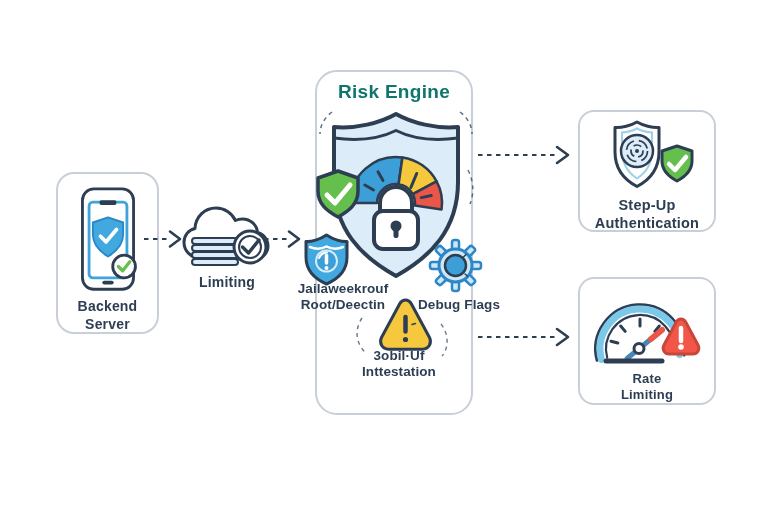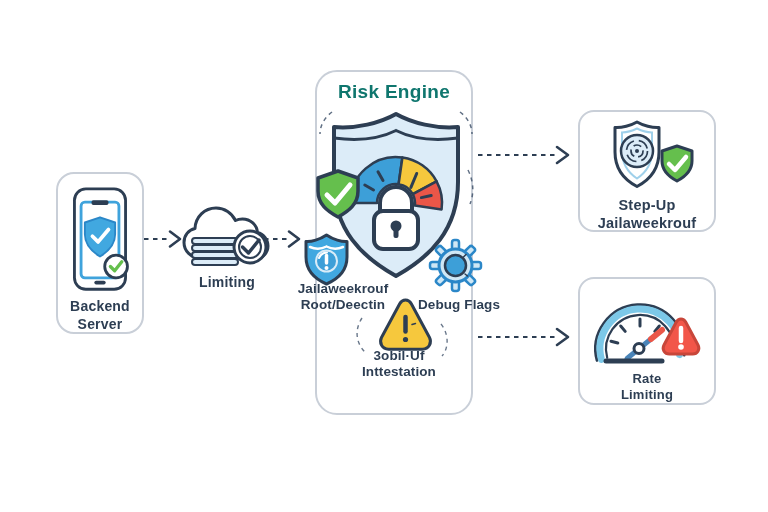--- a/index.html
+++ b/index.html
@@ -16,21 +16,21 @@
   .abs{position:absolute;}
   .top-dash{width:22px;height:3px;border-radius:2px;background:#2d3e53;margin:3px 0 4px 0;}
   svg{display:block;overflow:visible;}
   .arrow-layer{position:absolute;left:0;top:0;pointer-events:none;}
 </style>
 </head>
 <body>
 
 <div class="canvas">
 
-  <div class="card" style="left:56px;top:172px;width:88px;height:162px;padding-top:6px;">
+  <div class="card" style="left:56px;top:172px;width:103px;height:162px;padding-top:6px;">
     <div class="top-dash"></div>
     <svg width="58" height="106" viewBox="0 0 60 112">
       <rect x="3" y="2" width="54" height="106" rx="12" fill="#fff" stroke="#2d3e53" stroke-width="3"></rect>
       <rect x="10" y="16" width="40" height="80" rx="4" fill="#fff" stroke="#3fa3dc" stroke-width="3"></rect>
       <rect x="21" y="14" width="18" height="5" rx="2" fill="#2d3e53"></rect>
       <path d="M30,32 L46,37.5 V50 C46,61 39,68 30,73.5 C21,68 14,61 14,50 V37.5 Z" fill="#41a8e0" stroke="#2b87c8" stroke-width="2" stroke-linejoin="round"></path>
       <polyline points="22,52 28,58 39,45" fill="none" stroke="#fff" stroke-width="4" stroke-linecap="round" stroke-linejoin="round"></polyline>
       <circle cx="47" cy="84" r="12" fill="#fff" stroke="#2d3e53" stroke-width="3"></circle>
       <polyline points="41,84 45.5,88.5 53,79" fill="none" stroke="#65bf4d" stroke-width="3.5" stroke-linecap="round" stroke-linejoin="round"></polyline>
       <rect x="24" y="99" width="12" height="4" rx="2" fill="#2d3e53"></rect>
@@ -132,21 +132,21 @@
       <path d="M41,3 C35,6.5 25.5,9 19,8.5 L19,33 C19,51.5 29.5,61.5 41,67.5 C52.5,61.5 63,51.5 63,33 L63,8.5 C56.5,9 47,6.5 41,3 Z" fill="#fff" stroke="#2d3e53" stroke-width="3" stroke-linejoin="round"></path>
       <path d="M41,9.5 C36.5,11.8 30.5,13.4 26,13.4 L26,32 C26,46.5 33.5,54.5 41,59.5 C48.5,54.5 56,46.5 56,32 L56,13.4 C51.5,13.4 45.5,11.8 41,9.5 Z" fill="none" stroke="#9fd0ea" stroke-width="2"></path>
       <circle cx="41" cy="32" r="16" fill="#dcecf8" stroke="#2d3e53" stroke-width="2.5"></circle>
       <circle cx="41" cy="32" r="10.5" fill="none" stroke="#2d3e53" stroke-width="1.7" stroke-dasharray="12 5"></circle>
       <circle cx="41" cy="32" r="6" fill="none" stroke="#2d3e53" stroke-width="1.7" stroke-dasharray="8 4"></circle>
       <circle cx="41" cy="32" r="2" fill="#2d3e53"></circle>
       <path d="M81,27 L96,32 V42 C96,52 89.5,57.5 81,62 C72.5,57.5 66,52 66,42 V32 Z" fill="#65bf4d" stroke="#2d3e53" stroke-width="3" stroke-linejoin="round"></path>
       <polyline points="73,45 79,51 90,38" fill="none" stroke="#fff" stroke-width="4.5" stroke-linecap="round" stroke-linejoin="round"></polyline>
     </svg>
     <div class="node-label" style="margin-top:3px;font-size:14.5px;">Step-Up
-Jailaweekrouf</div>
+Authentication</div>
   </div>
 
   <div class="card" style="left:578px;top:277px;width:138px;height:128px;padding-top:8px;border-radius:16px;">
     <svg width="114" height="80" viewBox="0 0 114 80">
       <path d="M7,73.5 A44.5,44.5 0 1 1 94.1,68.2" fill="none" stroke="#2d3e53" stroke-width="2.8" stroke-linecap="round"></path>
       <path d="M11.4,72.4 A40,40 0 1 1 89.6,67.6" fill="none" stroke="#7cc8e8" stroke-width="7" stroke-linecap="round"></path>
       <path d="M17.2,70.8 A34,34 0 1 1 83.7,66.7" fill="none" stroke="#2d3e53" stroke-width="2.2" stroke-linecap="round"></path>
       <g stroke="#2d3e53" stroke-width="3" stroke-linecap="round">
         <line x1="27.8" y1="56" x2="21" y2="54.2"></line>
         <line x1="35.2" y1="44.4" x2="30.7" y2="39"></line>

